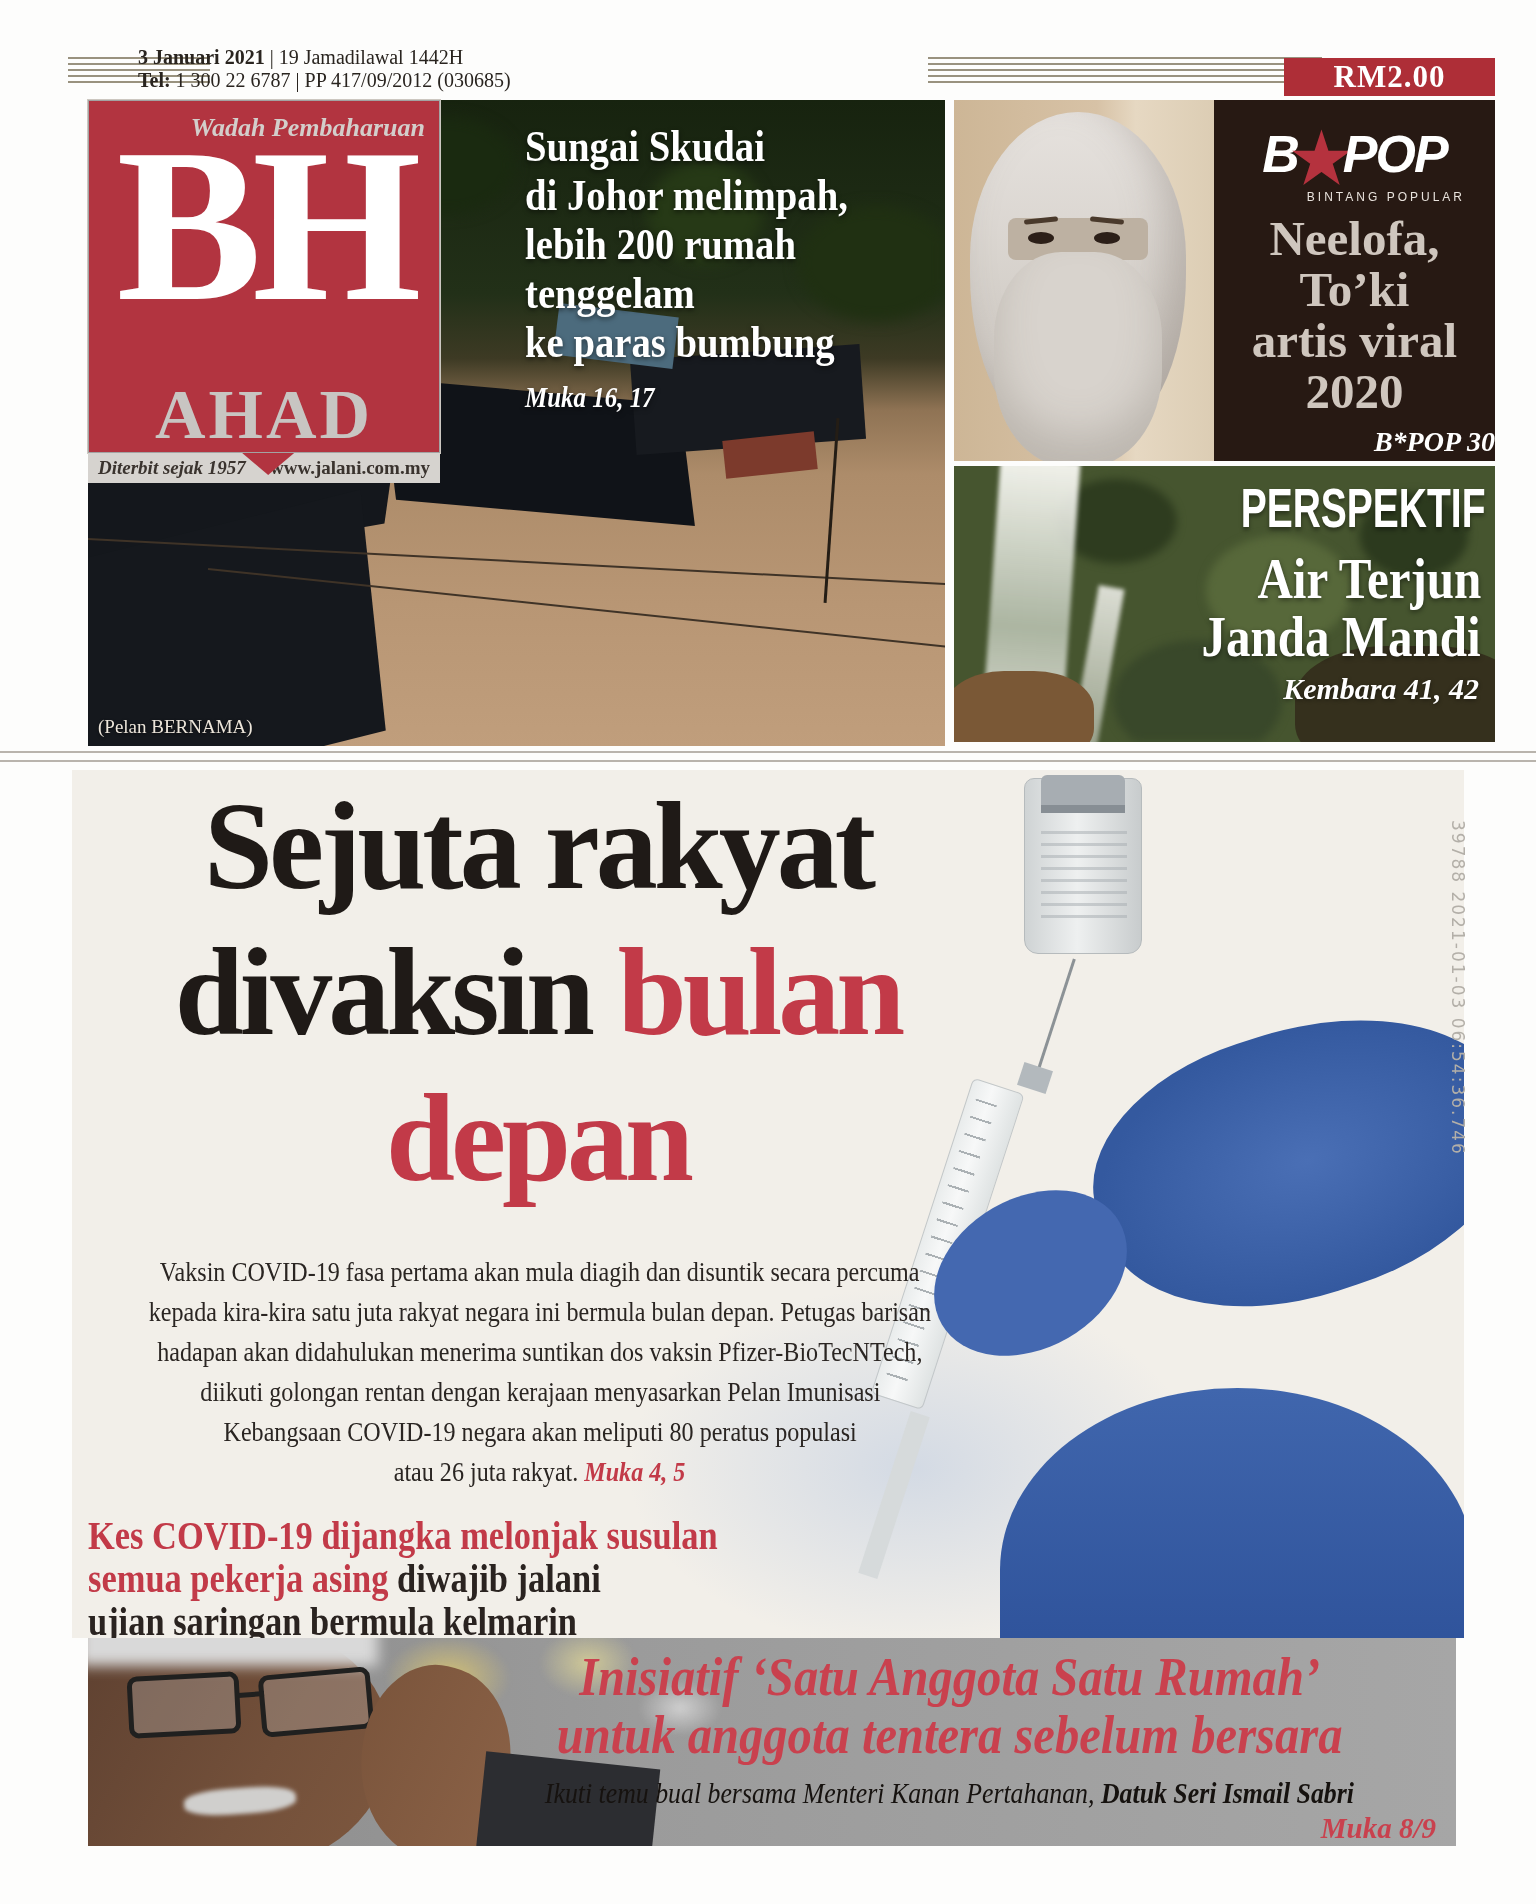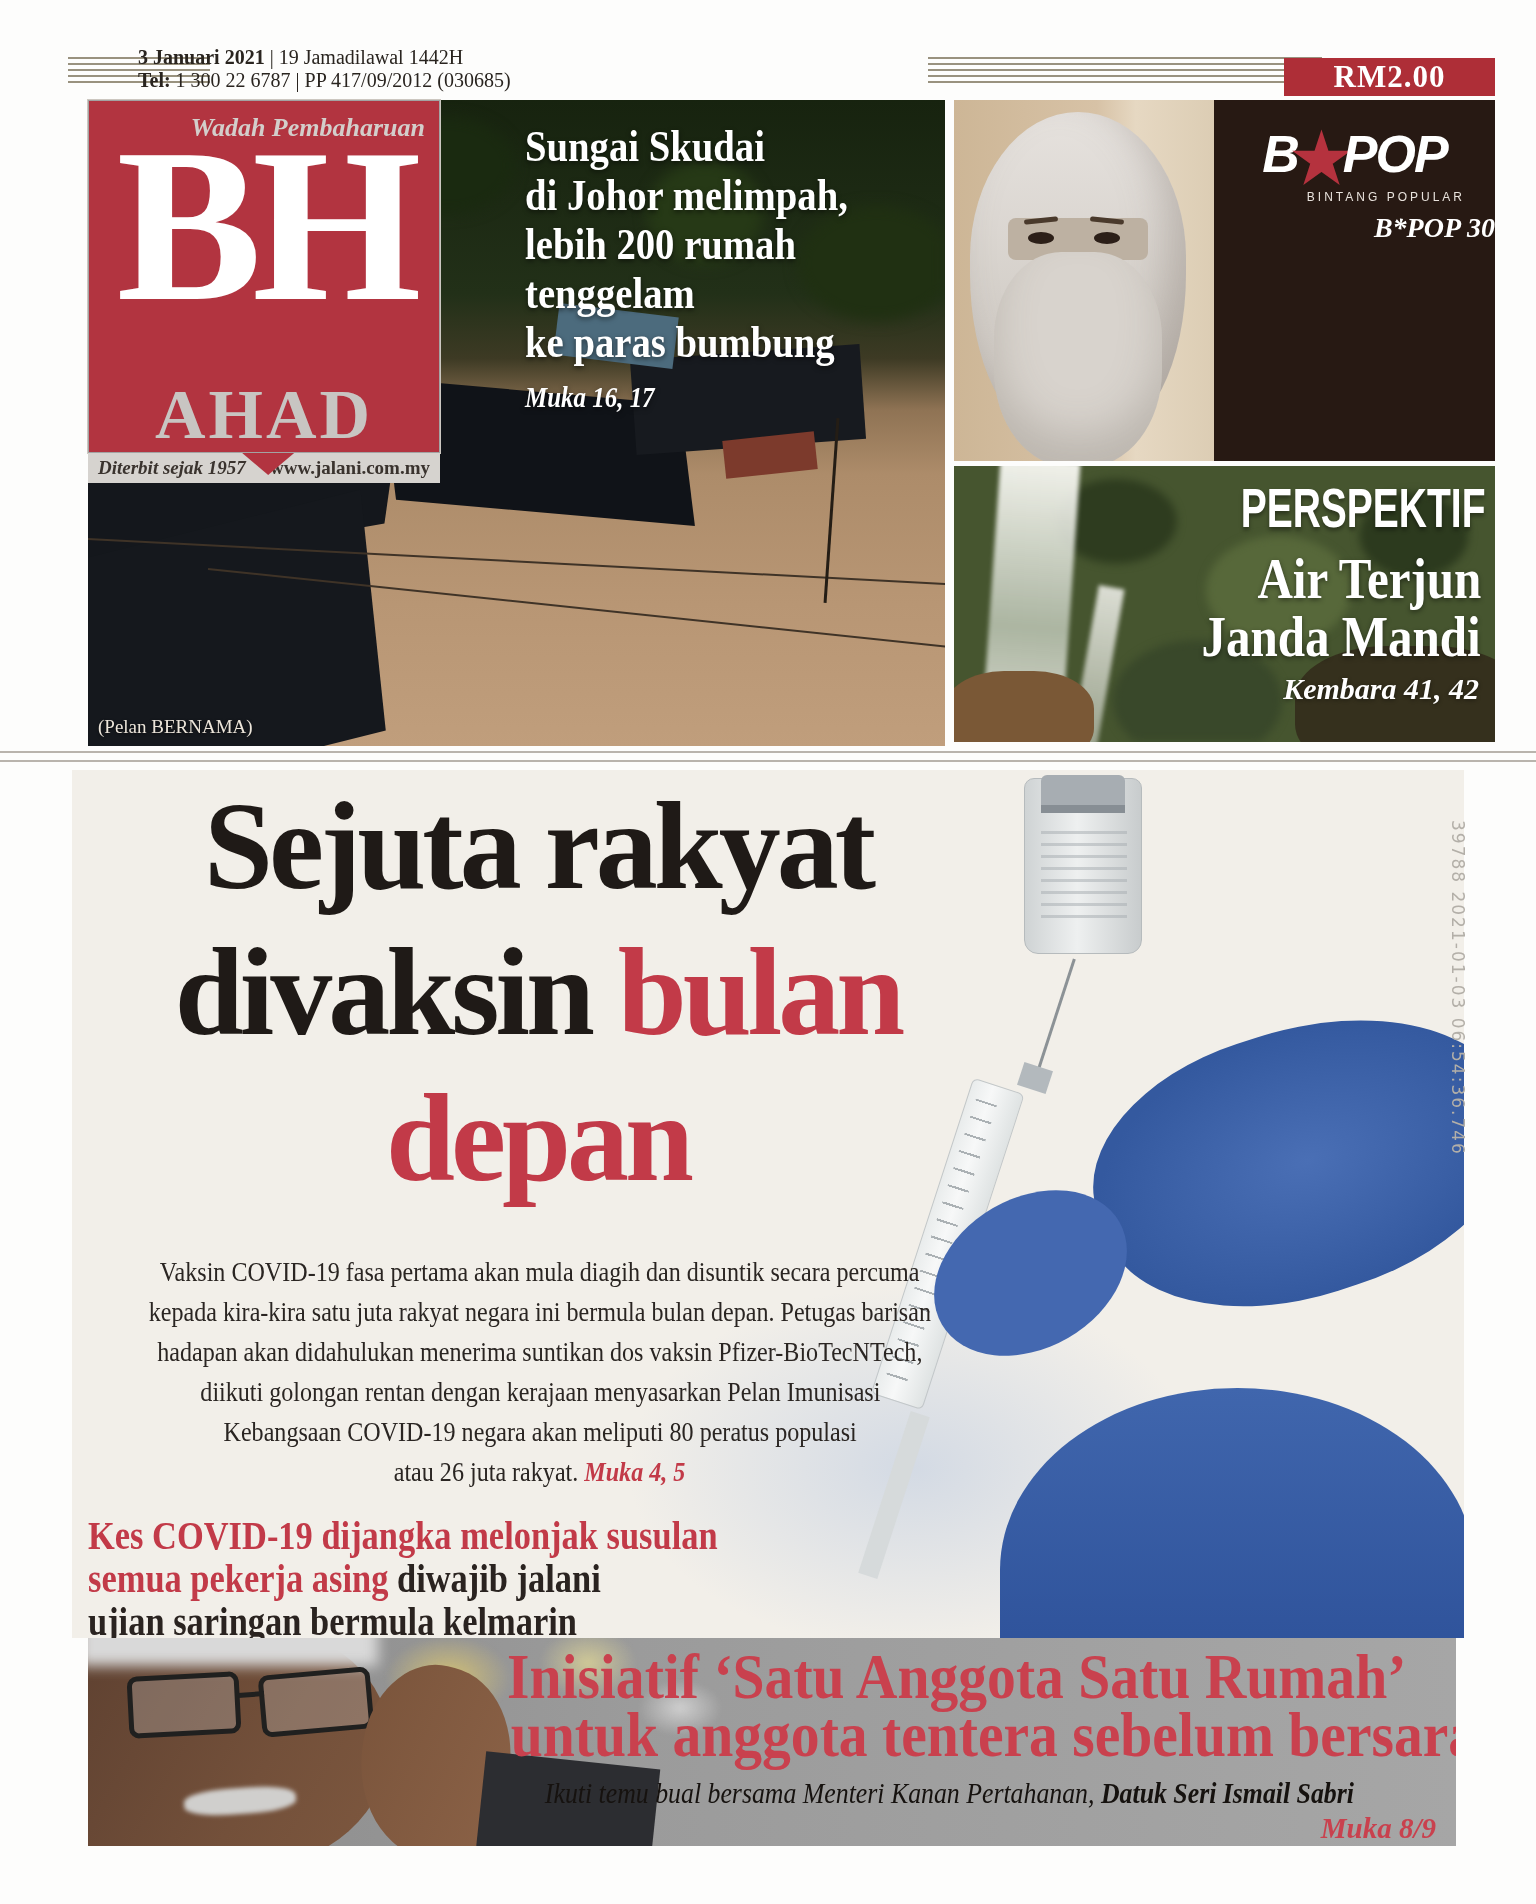--- a/index.html
+++ b/index.html
@@ -161,21 +161,21 @@
                      background:rgba(210,215,220,.25); }
   .glassL { left:40px; top:36px; transform:rotate(-3deg); }
   .glassR { left:172px; top:33px; transform:rotate(-5deg); }
   .bridge { position:absolute; left:150px; top:54px; width:26px; height:5px; background:#20201f; transform:rotate(-4deg); }
   .mustache { position:absolute; left:96px; top:150px; width:112px; height:26px; background:#d0cfcd; border-radius:40%;
               filter:blur(2px); transform:rotate(-4deg); }
   .hand { position:absolute; left:272px; top:28px; width:150px; height:192px; transform:rotate(14deg);
           background:linear-gradient(100deg,#7b553c,#8a6146); border-radius:45% 55% 40% 60%; }
   .tablet { position:absolute; left:392px; top:122px; width:175px; height:110px; background:#2c2d31; transform:rotate(6deg); }
   .strip-text { position:absolute; right:14px; top:10px; width:985px; text-align:center; z-index:2; }
-  .strip-hl { font-weight:700; font-size:64px; line-height:58px; color:#c9414e; white-space:nowrap; }
+  .strip-hl { font-weight:700; font-size:54px; line-height:58px; color:#c9414e; white-space:nowrap;font-style:italic; }
   .strip-hl .cond { transform:scaleX(0.9); }
   .kicker { margin-top:12px; font-style:italic; font-size:30px; color:#16120f; white-space:nowrap; }
   .kicker .kb { font-weight:700; }
   .strip-ref { text-align:right; margin-top:2px; padding-right:6px; font-style:italic; font-weight:700; font-size:29px; color:#c9414e; }
 
   
   .vnote { left:1448px; top:820px; writing-mode:vertical-rl; font-family:"DejaVu Sans", sans-serif;
            font-size:17px; letter-spacing:2px; color:#b3afa8; }
 </style>
 </head>
@@ -234,20 +234,26 @@
     <div class="eye eyeL"></div>
     <div class="eye eyeR"></div>
     <div class="veil"></div>
   </div>
 
   <div class="abs bpop">
     <div class="bpop-logo">
       <span>B</span><span class="bpop-star">★</span><span>POP</span>
     </div>
     <div class="bpop-sub">BINTANG POPULAR</div>
+    <div class="bpop-hl">
+      <div>Neelofa,</div>
+      <div>To’ki</div>
+      <div>artis viral</div>
+      <div>2020</div>
+    </div>
     <div class="bpop-ref">B*POP 30</div>
   </div>
 
   <div class="abs persp">
     <div class="moss"></div>
     <div class="falls"></div>
     <div class="falls2"></div>
     <div class="rockL"></div>
     <div class="rockR"></div>
     <div class="persp-label">PERSPEKTIF</div>

